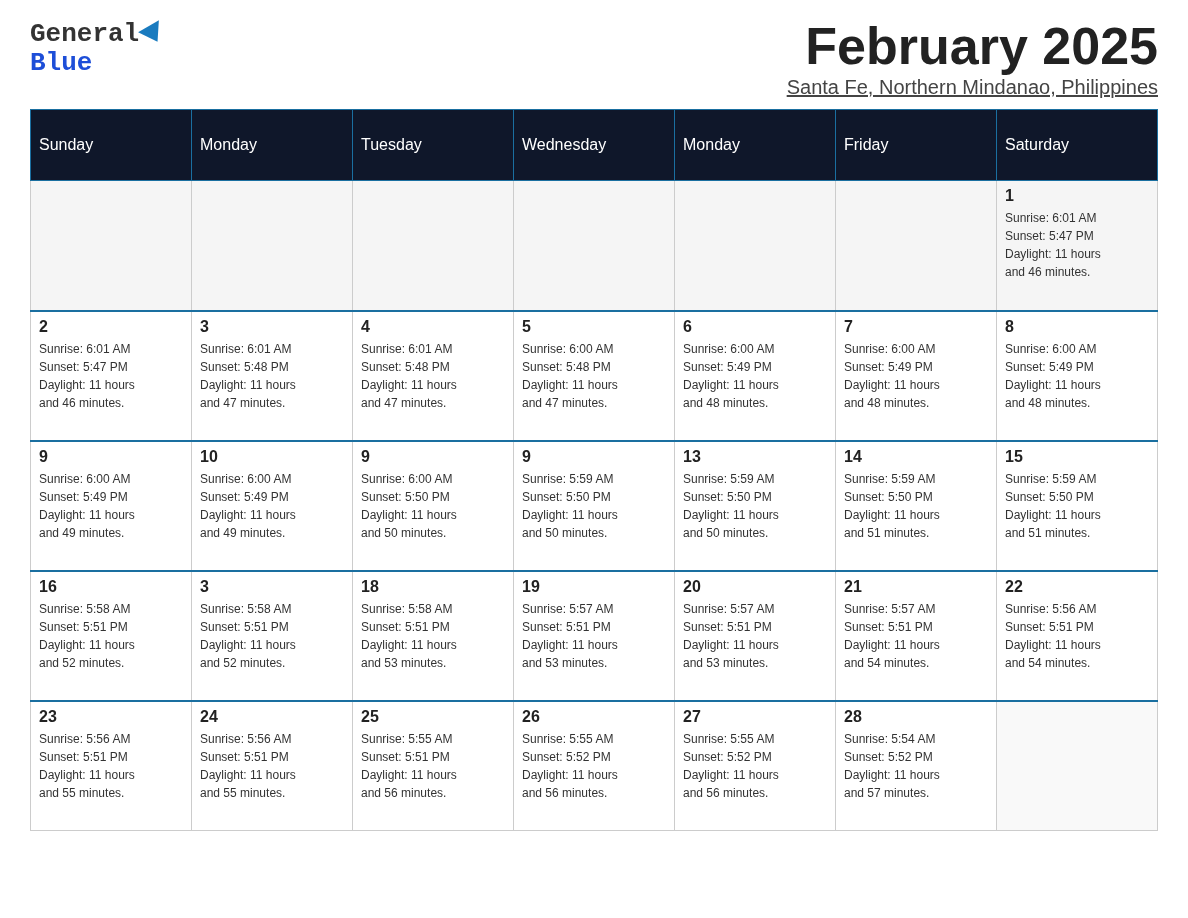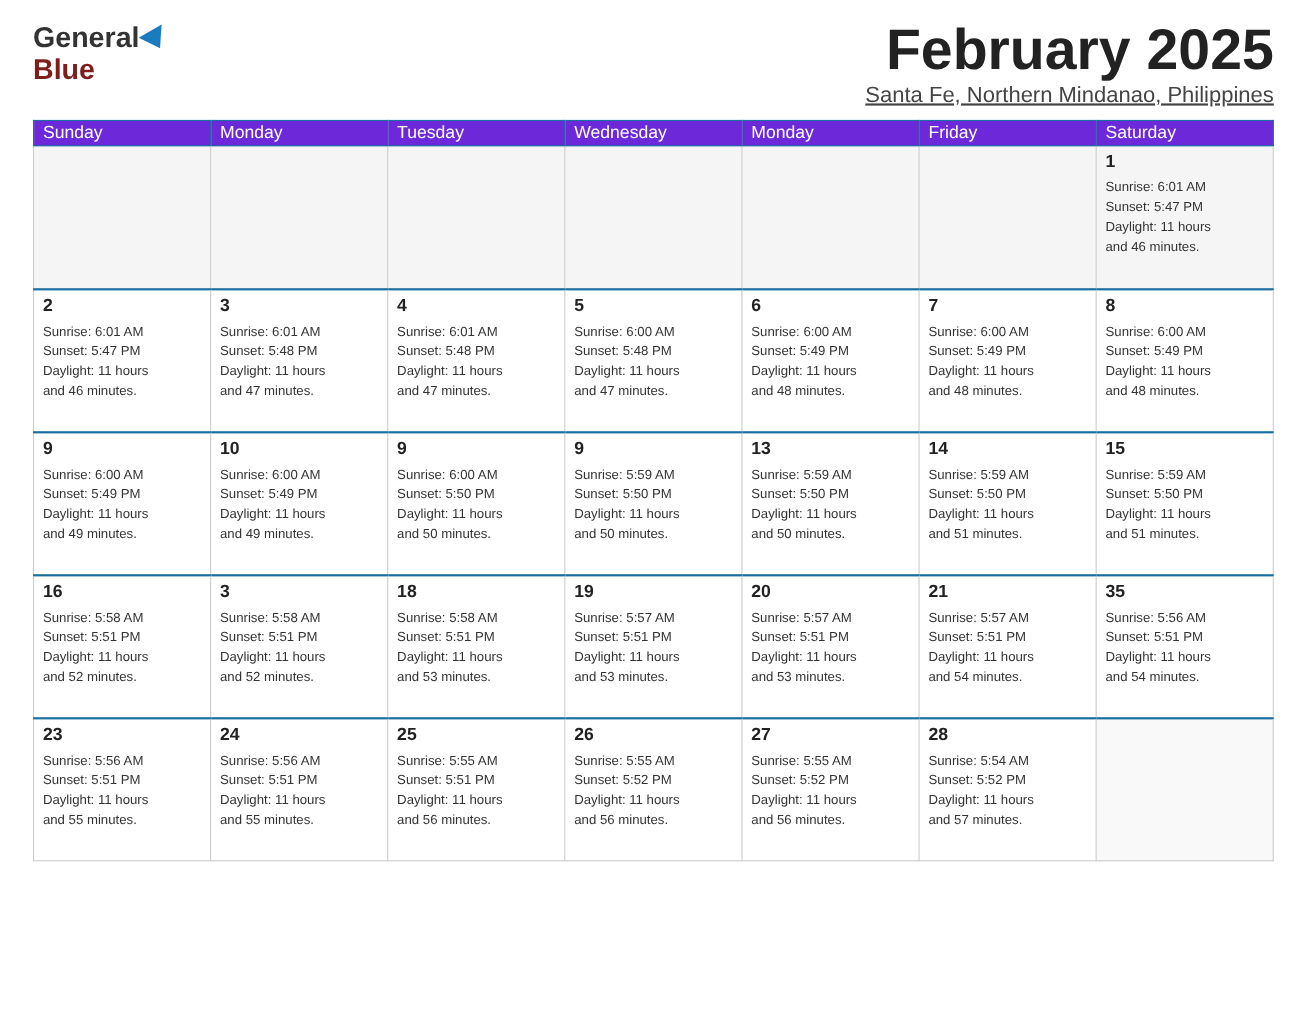--- a/index.html
+++ b/index.html
@@ -13,30 +13,31 @@
     .header {
       display: flex;
       justify-content: space-between;
       align-items: flex-start;
       margin-bottom: 10px;
     }
     .logo {
       display: flex;
       align-items: flex-end;
       gap: 6px;
+      font-family: Liberation Mono, monospace;
     }
     .logo-text-general {
       font-size: 26px;
       font-weight: bold;
       color: #333;
     }
     .logo-text-blue {
       font-size: 26px;
       font-weight: bold;
-      color: #7f1d1d;
+      color: #1d4ed8;
     }
     .logo-arrow {
       width: 0;
       height: 0;
       border-left: 12px solid transparent;
       border-right: 12px solid transparent;
       border-top: 18px solid #1a7bbf;
       display: inline-block;
       margin-left: 2px;
       transform: rotate(-30deg);
@@ -60,25 +61,25 @@
       color: #444;
       margin-top: 4px;
       text-decoration: underline;
     }
     .calendar {
       width: 100%;
       border-collapse: collapse;
       margin-top: 8px;
     }
     .calendar th {
-      background-color: #6d28d9;
+      background-color: #0f172a;
       color: #fff;
       font-size: 16px;
       font-weight: normal;
-      padding: 2px 8px;
+      padding: 26px 8px;
       text-align: left;
       border: 1px solid #1a6fa0;
     }
     .calendar td {
       border: 1px solid #ccc;
       vertical-align: top;
       padding: 6px 8px;
       width: 14.28%;
       min-height: 120px;
       height: 130px;
@@ -292,21 +293,21 @@
 and 53 minutes.</div>
         </td>
         <td>
           <span class="day-number">21</span>
           <div class="day-info" style="white-space: pre-line;">Sunrise: 5:57 AM
 Sunset: 5:51 PM
 Daylight: 11 hours
 and 54 minutes.</div>
         </td>
         <td>
-          <span class="day-number">35</span>
+          <span class="day-number">22</span>
           <div class="day-info" style="white-space: pre-line;">Sunrise: 5:56 AM
 Sunset: 5:51 PM
 Daylight: 11 hours
 and 54 minutes.</div>
         </td>
       </tr>
       <tr class="row-divider">
         <td>
           <span class="day-number">23</span>
           <div class="day-info" style="white-space: pre-line;">Sunrise: 5:56 AM

